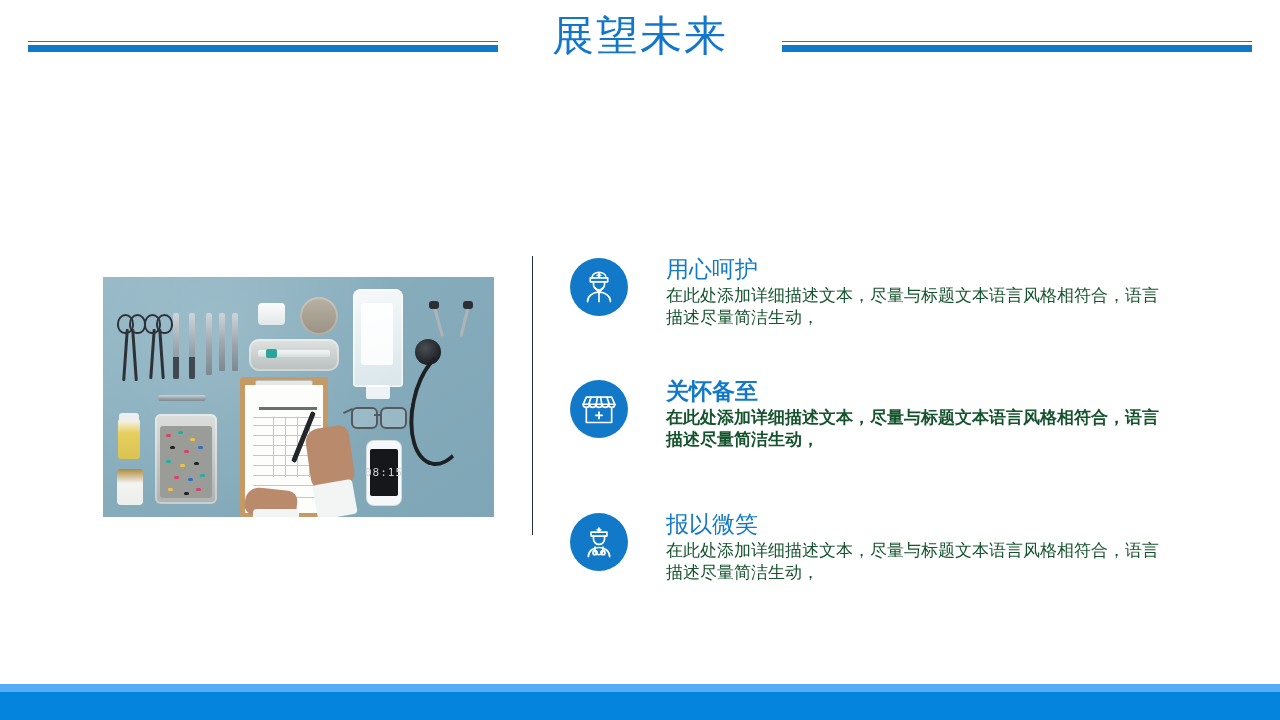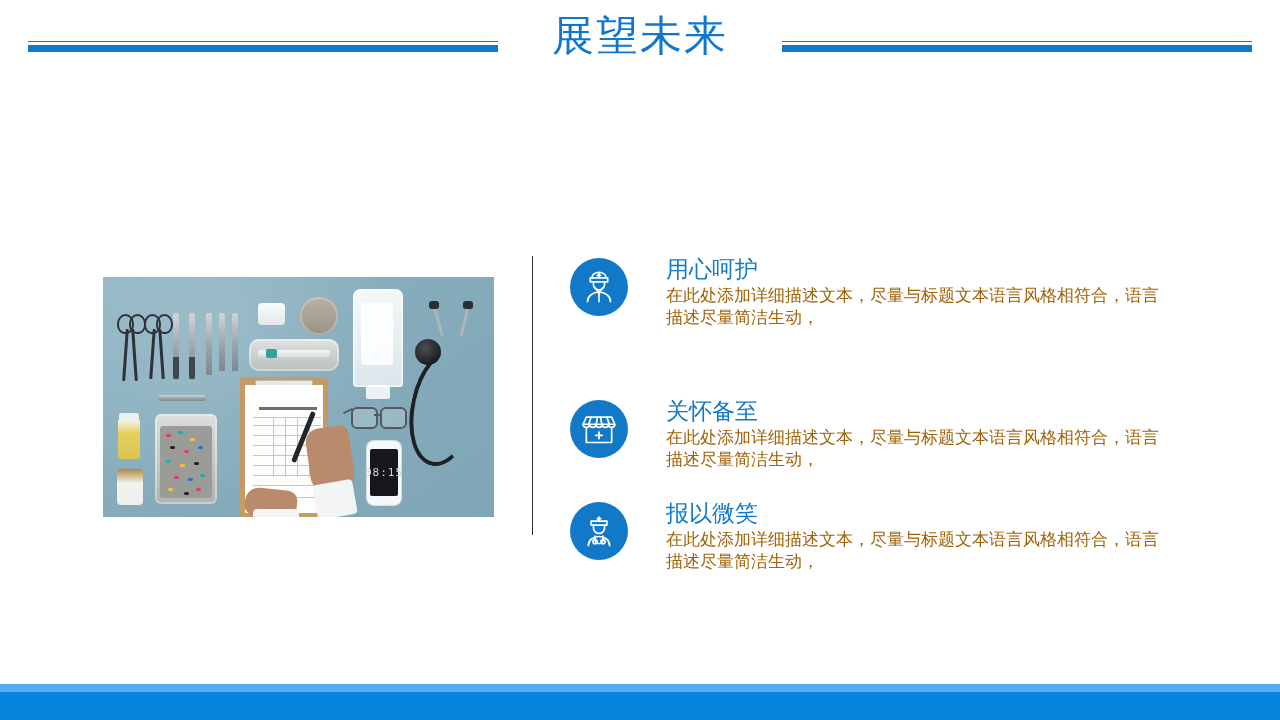--- a/index.html
+++ b/index.html
@@ -287,22 +287,22 @@
     width: 1072px;
     height: 720px;
   }
   .feature {
     position: absolute;
     left: 570px;
     width: 620px;
     height: 100px;
   }
   .feature-1 { top: 254px; }
-  .feature-2 { top: 396px; }
-  .feature-3 { top: 498px; }
+  .feature-2 { top: 376px; font-weight: bold; }
+  .feature-3 { top: 509px; }
 
   .f-icon {
     position: absolute;
     left: 0;
     top: 4px;
     width: 58px;
     height: 58px;
     border-radius: 50%;
     background: #1279C8;
     display: flex;
@@ -318,21 +318,21 @@
     width: 520px;
   }
   .f-title {
     color: #1279C8;
     font-size: 23px;
     line-height: 30px;
     font-family: "DejaVu Sans", "Liberation Sans", sans-serif;
     white-space: nowrap;
   }
   .f-desc {
-    color: #a16207;
+    color: #14532d;
     font-size: 17px;
     line-height: 22px;
     font-family: "DejaVu Sans", "Liberation Sans", sans-serif;
     width: 505px;
   }
 
   
   .footer-light {
     position: absolute;
     left: 0;

